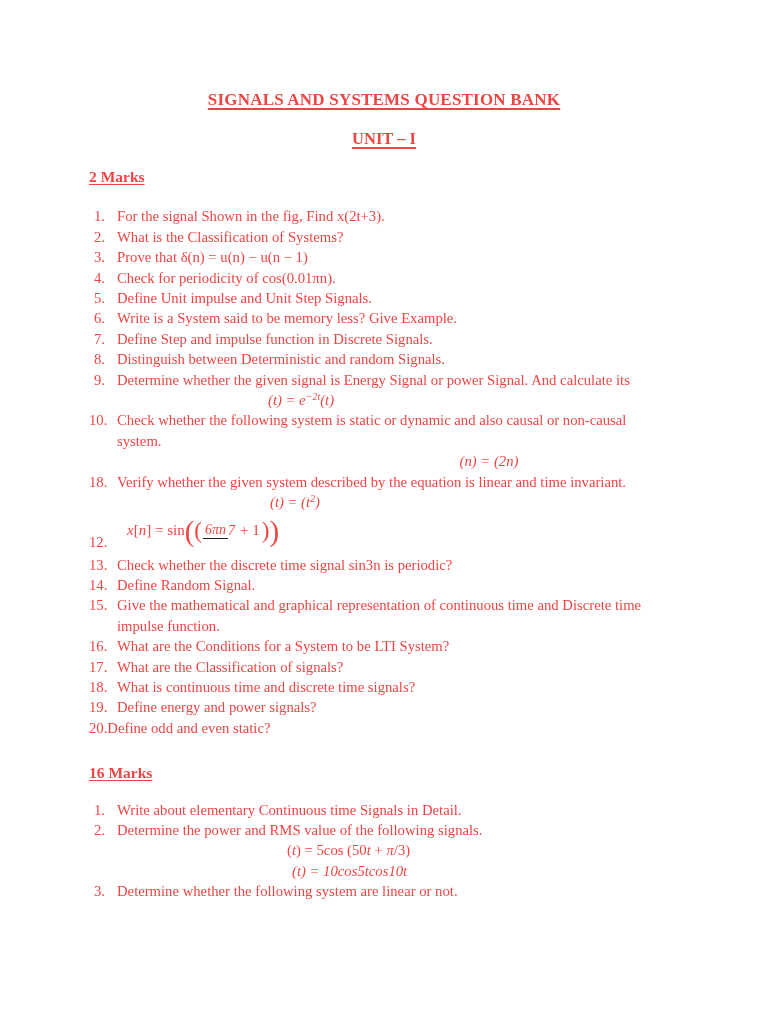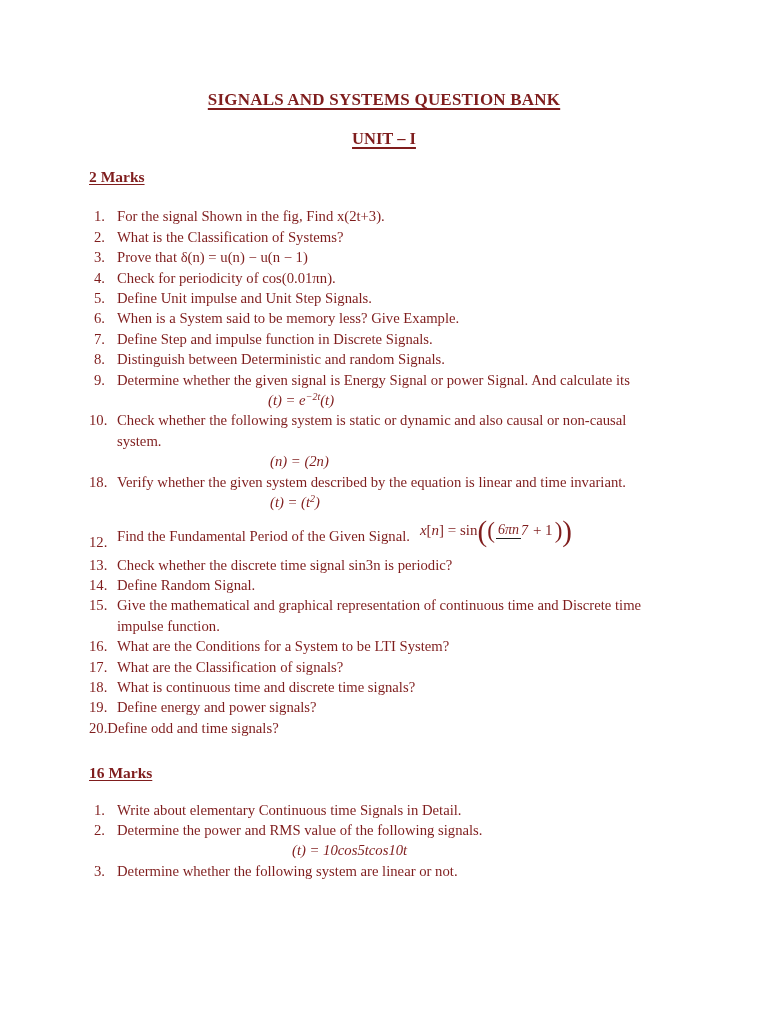--- a/index.html
+++ b/index.html
@@ -1,18 +1,18 @@
 <!DOCTYPE html>
 <html><head>
 <meta charset="utf-8">
 <style>
   html,body { margin:0; padding:0; background:#ffffff; }
   .page {
     width:768px; height:1024px; position:relative; overflow:hidden;
-    background:#ffffff; color:#7f1d1d;
+    background:#ffffff; color:#ef4444;
     font-family:"Liberation Serif","DejaVu Serif",serif;
   }
   .doc-title {
     margin:0; padding-top:90px; text-align:center;
     font-size:17px; font-weight:700; letter-spacing:0.2px;
     text-decoration:underline; text-decoration-thickness:1.5px; text-underline-offset:3px;
   }
   .doc-subtitle {
     margin:19px 0 0; text-align:center;
     font-size:16.5px; font-weight:700;
@@ -90,21 +90,21 @@
           </div>
           <div class="item">
             <span class="num d1">5.</span>
             <span class="txt">
               <div class="txtline">Define Unit impulse and Unit Step Signals.</div>
             </span>
           </div>
           <div class="item">
             <span class="num d1">6.</span>
             <span class="txt">
-              <div class="txtline">When is a System said to be memory less? Give Example.</div>
+              <div class="txtline">Write is a System said to be memory less? Give Example.</div>
             </span>
           </div>
           <div class="item">
             <span class="num d1">7.</span>
             <span class="txt">
               <div class="txtline">Define Step and impulse function in Discrete Signals.</div>
             </span>
           </div>
           <div class="item">
             <span class="num d1">8.</span>
@@ -119,31 +119,31 @@
             </span>
           </div>
           <div class="formula it" style="margin-left: 179px;"><span class="seg">(t) = e</span><sup class="fsup"><span class="seg">−2t</span></sup><span class="seg">(t)</span></div>
           <div class="item">
             <span class="num">10.</span>
             <span class="txt">
               <div class="txtline">Check whether the following system is static or dynamic and also causal or non-causal</div>
               <div class="txtline">system.</div>
             </span>
           </div>
-          <div class="formula it" style="margin-left: 181px;"><span class="seg">(n) = (2n)</span></div>
+          <div class="formula it" style="margin-left: 181px; text-align: center;"><span class="seg">(n) = (2n)</span></div>
           <div class="item">
             <span class="num">18.</span>
             <span class="txt">
               <div class="txtline">Verify whether the given system described by the equation is linear and time invariant.</div>
             </span>
           </div>
           <div class="formula it" style="margin-left: 181px;"><span class="seg">(t) = (t</span><sup class="fsup"><span class="seg">2</span></sup><span class="seg">)</span></div>
           <div class="item q12">
             <span class="num">12.</span>
-            <span class="txt"><span class="txtline">Find the Fundamental Period of the Given Signal.</span><span class="inline-math">
+            <span class="txt"><span class="inline-math">
                 <i class="lead">x</i>
                 <span class="lead">[</span>
                 <i class="lead">n</i>
                 <span class="lead">] = sin</span>
                 <span class="po">(</span>
                 <span class="pi">(</span>
                 <span class="frac">
                   <span class="top">6πn</span>
                   <span class="bot">7</span>
                 </span>
@@ -191,40 +191,41 @@
           </div>
           <div class="item">
             <span class="num">19.</span>
             <span class="txt">
               <div class="txtline">Define energy and power signals?</div>
             </span>
           </div>
           <div class="item tight">
             <span class="num">20.</span>
             <span class="txt">
-              <div class="txtline">Define odd and time signals?</div>
+              <div class="txtline">Define odd and even static?</div>
             </span>
           </div>
         </div>
       </div>
       <div class="section">
         <div class="section-heading">16 Marks</div>
         <div class="qlist">
           <div class="item">
             <span class="num d1">1.</span>
             <span class="txt">
               <div class="txtline">Write about elementary Continuous time Signals in Detail.</div>
             </span>
           </div>
           <div class="item">
             <span class="num d1">2.</span>
             <span class="txt">
               <div class="txtline">Determine the power and RMS value of the following signals.</div>
             </span>
           </div>
+          <div class="formula" style="margin-left: 198px;"><span class="seg">(</span><i class="seg">t</i><span class="seg">) = 5cos (50</span><i class="seg">t</i><span class="seg"> + </span><i class="seg">π</i><span class="seg">/3)</span></div>
           <div class="formula it" style="margin-left: 203px;"><span class="seg">(t) = 10cos5tcos10t</span></div>
           <div class="item">
             <span class="num d1">3.</span>
             <span class="txt">
               <div class="txtline">Determine whether the following system are linear or not.</div>
             </span>
           </div>
         </div>
       </div>
     </div>

